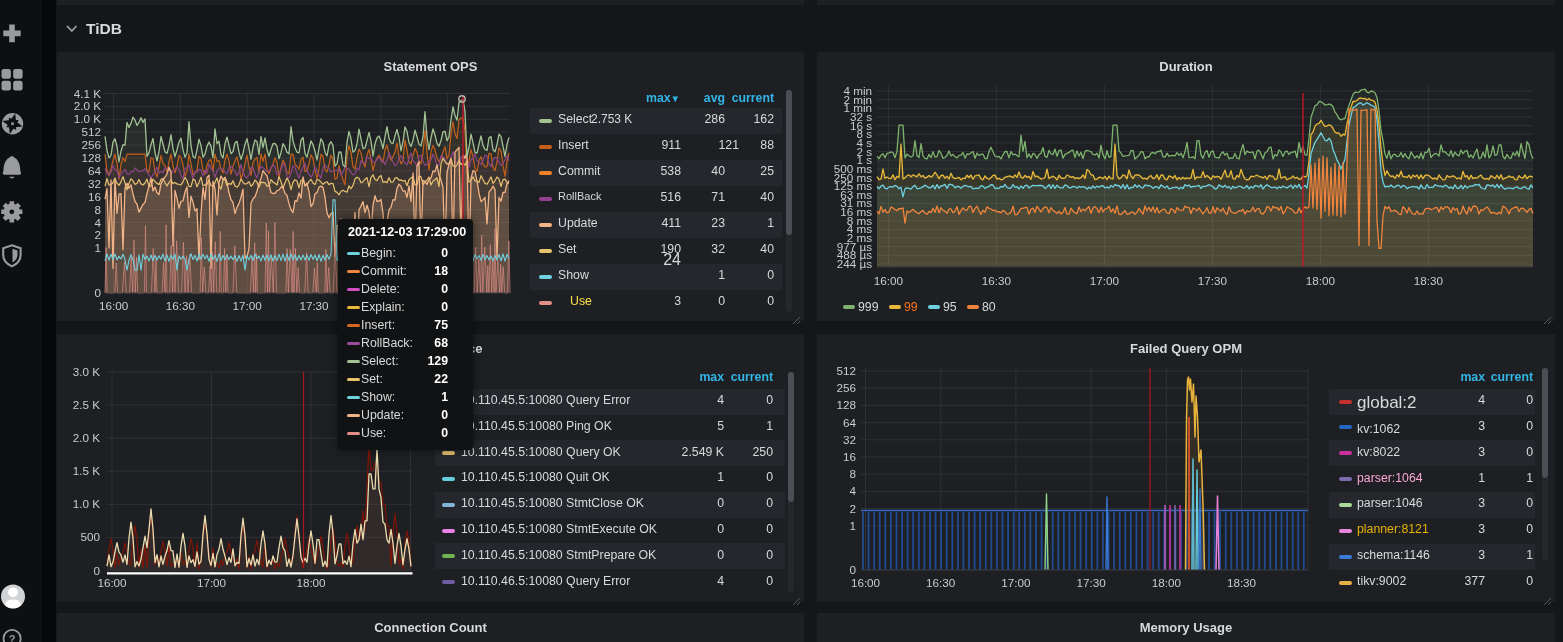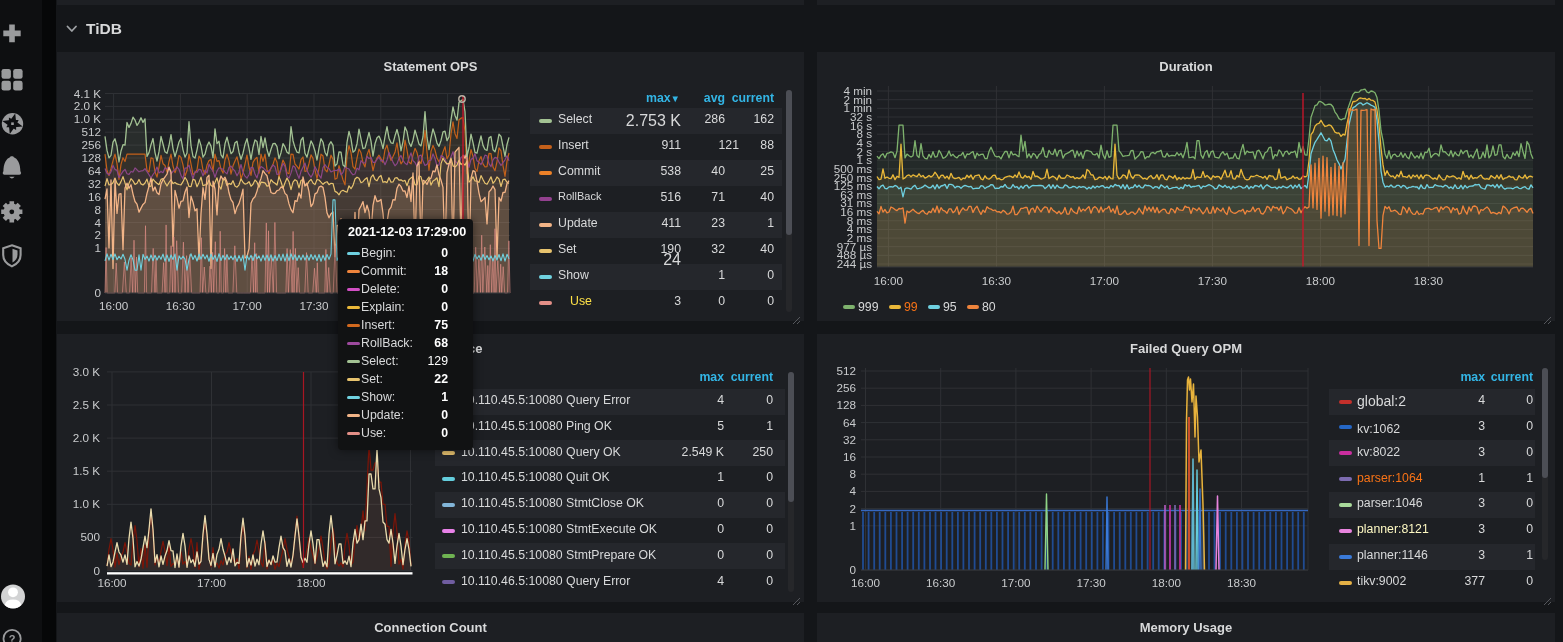--- a/index.html
+++ b/index.html
@@ -252,21 +252,21 @@
     <path d="M1551,317 l-7,7 M1551,321 l-3,3" stroke="#55575c" stroke-width="1" fill="none"></path>
     <path d="M800,598 l-7,7 M800,602 l-3,3" stroke="#55575c" stroke-width="1" fill="none"></path>
     <path d="M1551,598 l-7,7 M1551,602 l-3,3" stroke="#55575c" stroke-width="1" fill="none"></path>
   </svg>
 <div style="position:absolute;left:600px;top:90.5px;width:80px;text-align:right;font-size:12.3px;font-weight:700;color:#33b5e5">max<span style="font-size:9.5px">▼</span></div>
 <div style="position:absolute;left:655px;top:90.5px;width:70px;text-align:right;font-size:12.3px;font-weight:700;color:#33b5e5">avg</div>
 <div style="position:absolute;left:694px;top:90.5px;width:80px;text-align:right;font-size:12.3px;font-weight:700;color:#33b5e5">current</div>
 <div style="position:absolute;left:530px;top:107.8px;width:252px;height:26px;background:#25272c"></div>
 <div style="position:absolute;left:539px;top:118.8px;width:13px;height:4px;border-radius:2px;background:#a3c293"></div>
 <div style="position:absolute;left:558px;top:112.3px;font-size:12.3px;color:#d8d9da;white-space:nowrap">Select</div>
-<div style="position:absolute;left:591px;top:112.3px;width:90px;text-align:right;font-size:16px;font-weight:500;color:#d8d9da">2.753 K</div>
+<div style="position:absolute;left:591px;top:112.3px;width:90px;text-align:left;font-size:12px;font-weight:500;color:#d8d9da">2.753 K</div>
 <div style="position:absolute;left:665px;top:112.3px;width:60px;text-align:right;font-size:12.3px;font-weight:500;color:#d8d9da">286</div>
 <div style="position:absolute;left:714px;top:112.3px;width:60px;text-align:right;font-size:12.3px;font-weight:500;color:#d8d9da">162</div>
 <div style="position:absolute;left:539px;top:144.8px;width:13px;height:4px;border-radius:2px;background:#c4601a"></div>
 <div style="position:absolute;left:558px;top:138.3px;font-size:12.3px;color:#d8d9da;white-space:nowrap">Insert</div>
 <div style="position:absolute;left:591px;top:138.3px;width:90px;text-align:right;font-size:12.3px;font-weight:500;color:#d8d9da">911</div>
 <div style="position:absolute;left:679px;top:138.3px;width:60px;text-align:right;font-size:12.3px;font-weight:500;color:#d8d9da">121</div>
 <div style="position:absolute;left:714px;top:138.3px;width:60px;text-align:right;font-size:12.3px;font-weight:500;color:#d8d9da">88</div>
 <div style="position:absolute;left:530px;top:159.8px;width:252px;height:26px;background:#25272c"></div>
 <div style="position:absolute;left:539px;top:170.8px;width:13px;height:4px;border-radius:2px;background:#ed8128"></div>
 <div style="position:absolute;left:558px;top:164.3px;font-size:12.3px;color:#d8d9da;white-space:nowrap">Commit</div>
@@ -339,48 +339,48 @@
 <div style="position:absolute;left:442px;top:580.1px;width:13px;height:4px;border-radius:2px;background:#705da0"></div>
 <div style="position:absolute;left:461px;top:573.6px;font-size:12.3px;color:#d8d9da;white-space:nowrap">10.110.46.5:10080 Query Error</div>
 <div style="position:absolute;left:634px;top:573.6px;width:90px;text-align:right;font-size:12.3px;font-weight:500;color:#d8d9da">4</div>
 <div style="position:absolute;left:713px;top:573.6px;width:60px;text-align:right;font-size:12.3px;font-weight:500;color:#d8d9da">0</div>
 <div style="position:absolute;left:788px;top:372px;width:6px;height:220px;background:#26272a;border-radius:3px"></div>
 <div style="position:absolute;left:788px;top:372px;width:6px;height:130px;background:#4c4e55;border-radius:3px"></div>
 <div style="position:absolute;left:1405px;top:370px;width:80px;text-align:right;font-size:12.3px;font-weight:700;color:#33b5e5">max</div>
 <div style="position:absolute;left:1473px;top:370px;width:60px;text-align:right;font-size:12.3px;font-weight:700;color:#33b5e5">current</div>
 <div style="position:absolute;left:1329px;top:388.5px;width:206px;height:26px;background:#25272c"></div>
 <div style="position:absolute;left:1339px;top:399.5px;width:13px;height:4px;border-radius:2px;background:#c4302b"></div>
-<div style="position:absolute;left:1357px;top:393.0px;font-size:14px;color:#d8d9da;white-space:nowrap">global:2</div>
+<div style="position:absolute;left:1357px;top:393.0px;font-size:17px;color:#d8d9da;white-space:nowrap">global:2</div>
 <div style="position:absolute;left:1395px;top:393.0px;width:90px;text-align:right;font-size:12.3px;font-weight:500;color:#d8d9da">4</div>
 <div style="position:absolute;left:1473px;top:393.0px;width:60px;text-align:right;font-size:12.3px;font-weight:500;color:#d8d9da">0</div>
 <div style="position:absolute;left:1339px;top:425.4px;width:13px;height:4px;border-radius:2px;background:#2567c6"></div>
 <div style="position:absolute;left:1357px;top:422px;font-size:12.3px;color:#d8d9da;white-space:nowrap">kv:1062</div>
 <div style="position:absolute;left:1395px;top:418.9px;width:90px;text-align:right;font-size:12.3px;font-weight:500;color:#d8d9da">3</div>
 <div style="position:absolute;left:1473px;top:418.9px;width:60px;text-align:right;font-size:12.3px;font-weight:500;color:#d8d9da">0</div>
 <div style="position:absolute;left:1329px;top:440.2px;width:206px;height:26px;background:#25272c"></div>
 <div style="position:absolute;left:1339px;top:451.2px;width:13px;height:4px;border-radius:2px;background:#cb2ea0"></div>
 <div style="position:absolute;left:1357px;top:444.7px;font-size:12.3px;color:#d8d9da;white-space:nowrap">kv:8022</div>
 <div style="position:absolute;left:1395px;top:444.7px;width:90px;text-align:right;font-size:12.3px;font-weight:500;color:#d8d9da">3</div>
 <div style="position:absolute;left:1473px;top:444.7px;width:60px;text-align:right;font-size:12.3px;font-weight:500;color:#d8d9da">0</div>
 <div style="position:absolute;left:1339px;top:477.1px;width:13px;height:4px;border-radius:2px;background:#7c6bb0"></div>
-<div style="position:absolute;left:1357px;top:470.6px;font-size:12.3px;color:#f97316;white-space:nowrap">parser:1064</div>
+<div style="position:absolute;left:1357px;top:470.6px;font-size:12.3px;color:#f9a8d4;white-space:nowrap">parser:1064</div>
 <div style="position:absolute;left:1395px;top:470.6px;width:90px;text-align:right;font-size:12.3px;font-weight:500;color:#d8d9da">1</div>
 <div style="position:absolute;left:1473px;top:470.6px;width:60px;text-align:right;font-size:12.3px;font-weight:500;color:#d8d9da">1</div>
 <div style="position:absolute;left:1329px;top:491.9px;width:206px;height:26px;background:#25272c"></div>
 <div style="position:absolute;left:1339px;top:502.9px;width:13px;height:4px;border-radius:2px;background:#a9da9b"></div>
 <div style="position:absolute;left:1357px;top:496.4px;font-size:12.3px;color:#d8d9da;white-space:nowrap">parser:1046</div>
 <div style="position:absolute;left:1395px;top:496.4px;width:90px;text-align:right;font-size:12.3px;font-weight:500;color:#d8d9da">3</div>
 <div style="position:absolute;left:1473px;top:496.4px;width:60px;text-align:right;font-size:12.3px;font-weight:500;color:#d8d9da">0</div>
 <div style="position:absolute;left:1339px;top:528.8px;width:13px;height:4px;border-radius:2px;background:#e884de"></div>
-<div style="position:absolute;left:1357px;top:522.3px;font-size:12.3px;color:#fef9c3;white-space:nowrap">planner:8121</div>
+<div style="position:absolute;left:1357px;top:522.3px;font-size:12.3px;color:#eab308;white-space:nowrap">planner:8121</div>
 <div style="position:absolute;left:1395px;top:522.3px;width:90px;text-align:right;font-size:12.3px;font-weight:500;color:#d8d9da">3</div>
 <div style="position:absolute;left:1473px;top:522.3px;width:60px;text-align:right;font-size:12.3px;font-weight:500;color:#d8d9da">0</div>
 <div style="position:absolute;left:1329px;top:543.7px;width:206px;height:26px;background:#25272c"></div>
 <div style="position:absolute;left:1339px;top:554.7px;width:13px;height:4px;border-radius:2px;background:#3a7ad9"></div>
-<div style="position:absolute;left:1357px;top:548.2px;font-size:12.3px;color:#d8d9da;white-space:nowrap">planner:1146</div>
+<div style="position:absolute;left:1357px;top:548.2px;font-size:12.3px;color:#d8d9da;white-space:nowrap">schema:1146</div>
 <div style="position:absolute;left:1395px;top:548.2px;width:90px;text-align:right;font-size:12.3px;font-weight:500;color:#d8d9da">3</div>
 <div style="position:absolute;left:1473px;top:548.2px;width:60px;text-align:right;font-size:12.3px;font-weight:500;color:#d8d9da">1</div>
 <div style="position:absolute;left:1339px;top:580.5px;width:13px;height:4px;border-radius:2px;background:#e5b146"></div>
 <div style="position:absolute;left:1357px;top:574.0px;font-size:12.3px;color:#d8d9da;white-space:nowrap">tikv:9002</div>
 <div style="position:absolute;left:1395px;top:574.0px;width:90px;text-align:right;font-size:12.3px;font-weight:500;color:#d8d9da">377</div>
 <div style="position:absolute;left:1473px;top:574.0px;width:60px;text-align:right;font-size:12.3px;font-weight:500;color:#d8d9da">0</div>
 <div style="position:absolute;left:1542px;top:368px;width:6px;height:192px;background:#26272a;border-radius:3px"></div>
 <div style="position:absolute;left:1542px;top:368px;width:6px;height:110px;background:#4c4e55;border-radius:3px"></div>
 <div style="position:absolute;left:843px;top:304.5px;width:12px;height:4px;border-radius:2px;background:#7eb26d"></div>
 <div style="position:absolute;left:858px;top:299.5px;font-size:12.3px;color:#d8d9da">999</div>
@@ -405,21 +405,21 @@
     <div style="position:absolute;left:23px;top:81.0px;font-size:12.3px;font-weight:400;color:#d8d9da">Explain:</div>
     <div style="position:absolute;left:60px;top:81.0px;width:50px;text-align:right;font-size:12.3px;font-weight:700;color:#ffffff">0</div>
     <div style="position:absolute;left:9px;top:105.0px;width:13px;height:3px;border-radius:1.5px;background:#d2691e"></div>
     <div style="position:absolute;left:23px;top:99.0px;font-size:12.3px;font-weight:400;color:#d8d9da">Insert:</div>
     <div style="position:absolute;left:60px;top:99.0px;width:50px;text-align:right;font-size:12.3px;font-weight:700;color:#ffffff">75</div>
     <div style="position:absolute;left:9px;top:123.0px;width:13px;height:3px;border-radius:1.5px;background:#9e4a9e"></div>
     <div style="position:absolute;left:23px;top:117.0px;font-size:12.3px;font-weight:400;color:#d8d9da">RollBack:</div>
     <div style="position:absolute;left:60px;top:117.0px;width:50px;text-align:right;font-size:12.3px;font-weight:700;color:#ffffff">68</div>
     <div style="position:absolute;left:9px;top:141.0px;width:13px;height:3px;border-radius:1.5px;background:#a3c293"></div>
     <div style="position:absolute;left:23px;top:135.0px;font-size:12.3px;font-weight:400;color:#d8d9da">Select:</div>
-    <div style="position:absolute;left:60px;top:135.0px;width:50px;text-align:right;font-size:12.3px;font-weight:400;color:#ffffff">129</div>
+    <div style="position:absolute;left:60px;top:135.0px;width:50px;text-align:right;font-size:12.3px;font-weight:700;color:#ffffff">129</div>
     <div style="position:absolute;left:9px;top:159.0px;width:13px;height:3px;border-radius:1.5px;background:#e7c36e"></div>
     <div style="position:absolute;left:23px;top:153.0px;font-size:12.3px;font-weight:400;color:#d8d9da">Set:</div>
     <div style="position:absolute;left:60px;top:153.0px;width:50px;text-align:right;font-size:12.3px;font-weight:700;color:#ffffff">22</div>
     <div style="position:absolute;left:9px;top:177.0px;width:13px;height:3px;border-radius:1.5px;background:#70d2e0"></div>
     <div style="position:absolute;left:23px;top:171.0px;font-size:12.3px;font-weight:400;color:#d8d9da">Show:</div>
     <div style="position:absolute;left:60px;top:171.0px;width:50px;text-align:right;font-size:12.3px;font-weight:700;color:#ffffff">1</div>
     <div style="position:absolute;left:9px;top:195.0px;width:13px;height:3px;border-radius:1.5px;background:#f2b487"></div>
     <div style="position:absolute;left:23px;top:189.0px;font-size:12.3px;font-weight:400;color:#d8d9da">Update:</div>
     <div style="position:absolute;left:60px;top:189.0px;width:50px;text-align:right;font-size:12.3px;font-weight:700;color:#ffffff">0</div>
     <div style="position:absolute;left:9px;top:213.0px;width:13px;height:3px;border-radius:1.5px;background:#e38f87"></div>

